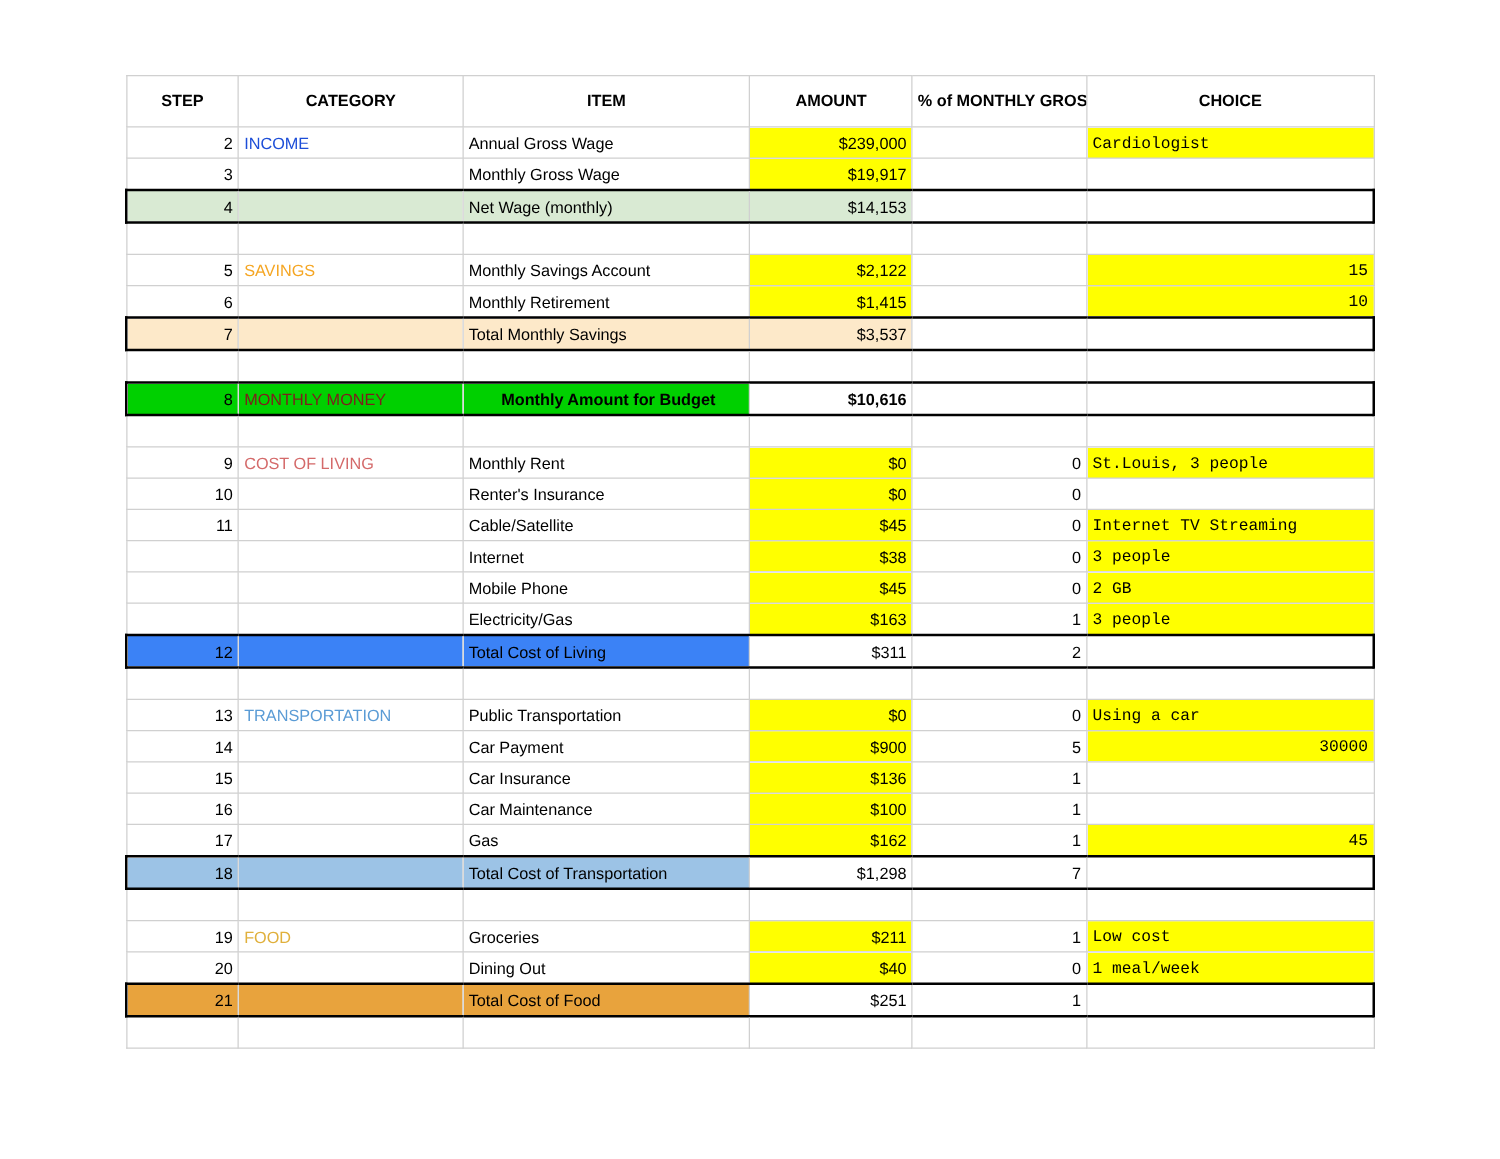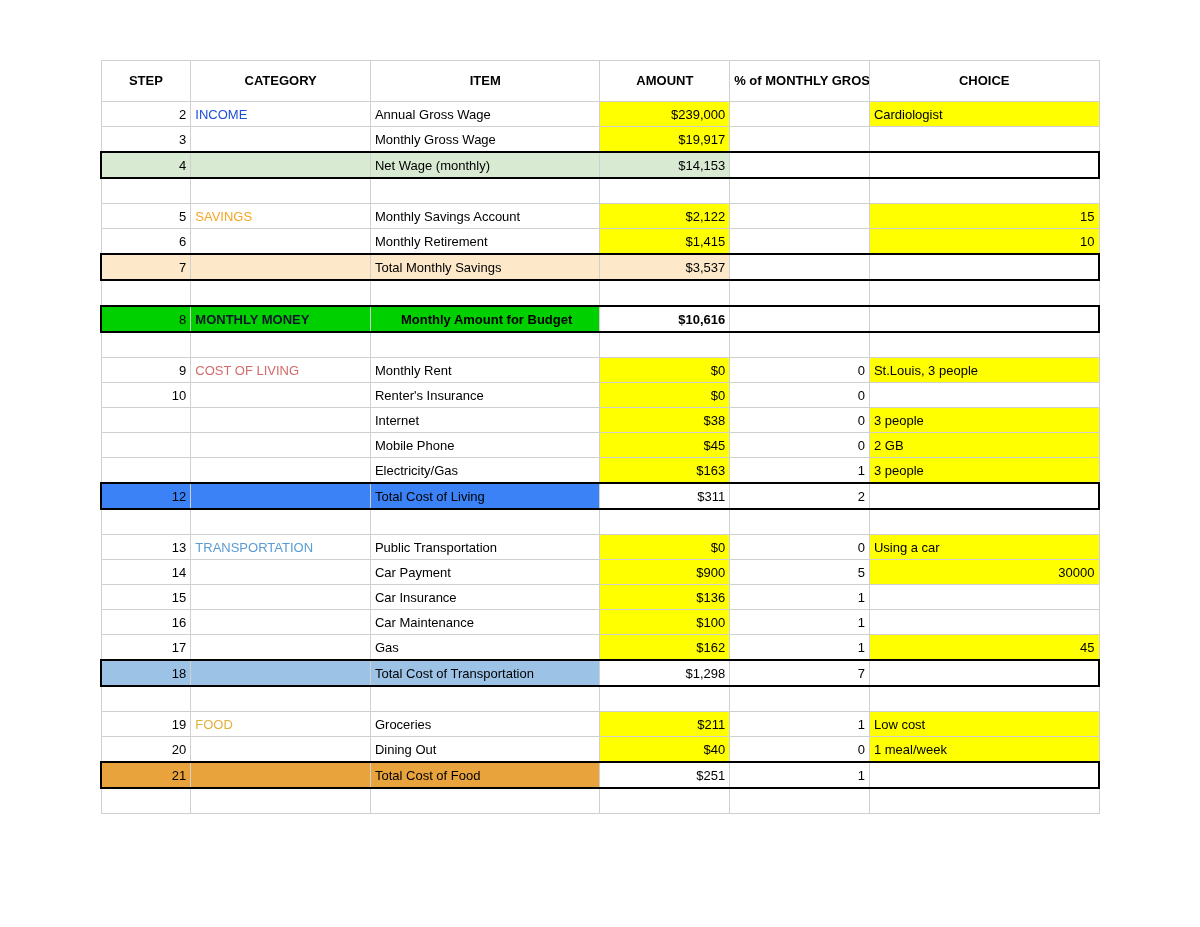--- a/index.html
+++ b/index.html
@@ -35,25 +35,25 @@
     background: #fff;
     height: 34px;
     line-height: 1.15;
   }
 
   td.step   { text-align: right; }
   td.cat    { text-align: left;  }
   td.item   { text-align: left;  }
   td.amount { text-align: right; }
   td.pct    { text-align: right; }
-  td.choice { text-align: left;  }
+  td.choice { text-align: left; font-family: Liberation Mono, monospace;  }
 
   .cat-income    { color: #1d4ed8; }
   .cat-savings   { color: #f5a623; }
-  .cat-money     { color: #0f172a; font-weight: bold; }
+  .cat-money     { color: #7f1d1d; font-weight: normal; }
   .cat-living    { color: #d46a6a; margin-left: 28px; }
   .cat-transport { color: #5a9bd5; }
   .cat-food      { color: #e0b03c; }
 
   .hl-yellow { background: #ffff00; }
   .bold      { font-weight: bold; padding-left: 30px; }
 
   
   tr.box-row td { border-top: 2px solid #000; border-bottom: 2px solid #000; }
   tr.box-row td:first-child { border-left: 2px solid #000; }
@@ -181,20 +181,28 @@
       </tr>
       <tr>
         <td class="step">10</td>
         <td class="cat"></td>
         <td class="item">Renter's Insurance</td>
         <td class="amount hl-yellow">$0</td>
         <td class="pct">0</td>
         <td class="choice"></td>
       </tr>
       <tr>
+        <td class="step">11</td>
+        <td class="cat"></td>
+        <td class="item">Cable/Satellite</td>
+        <td class="amount hl-yellow">$45</td>
+        <td class="pct">0</td>
+        <td class="choice hl-yellow">Internet TV Streaming</td>
+      </tr>
+      <tr>
         <td class="step"></td>
         <td class="cat"></td>
         <td class="item">Internet</td>
         <td class="amount hl-yellow">$38</td>
         <td class="pct">0</td>
         <td class="choice hl-yellow">3 people</td>
       </tr>
       <tr>
         <td class="step"></td>
         <td class="cat"></td>

